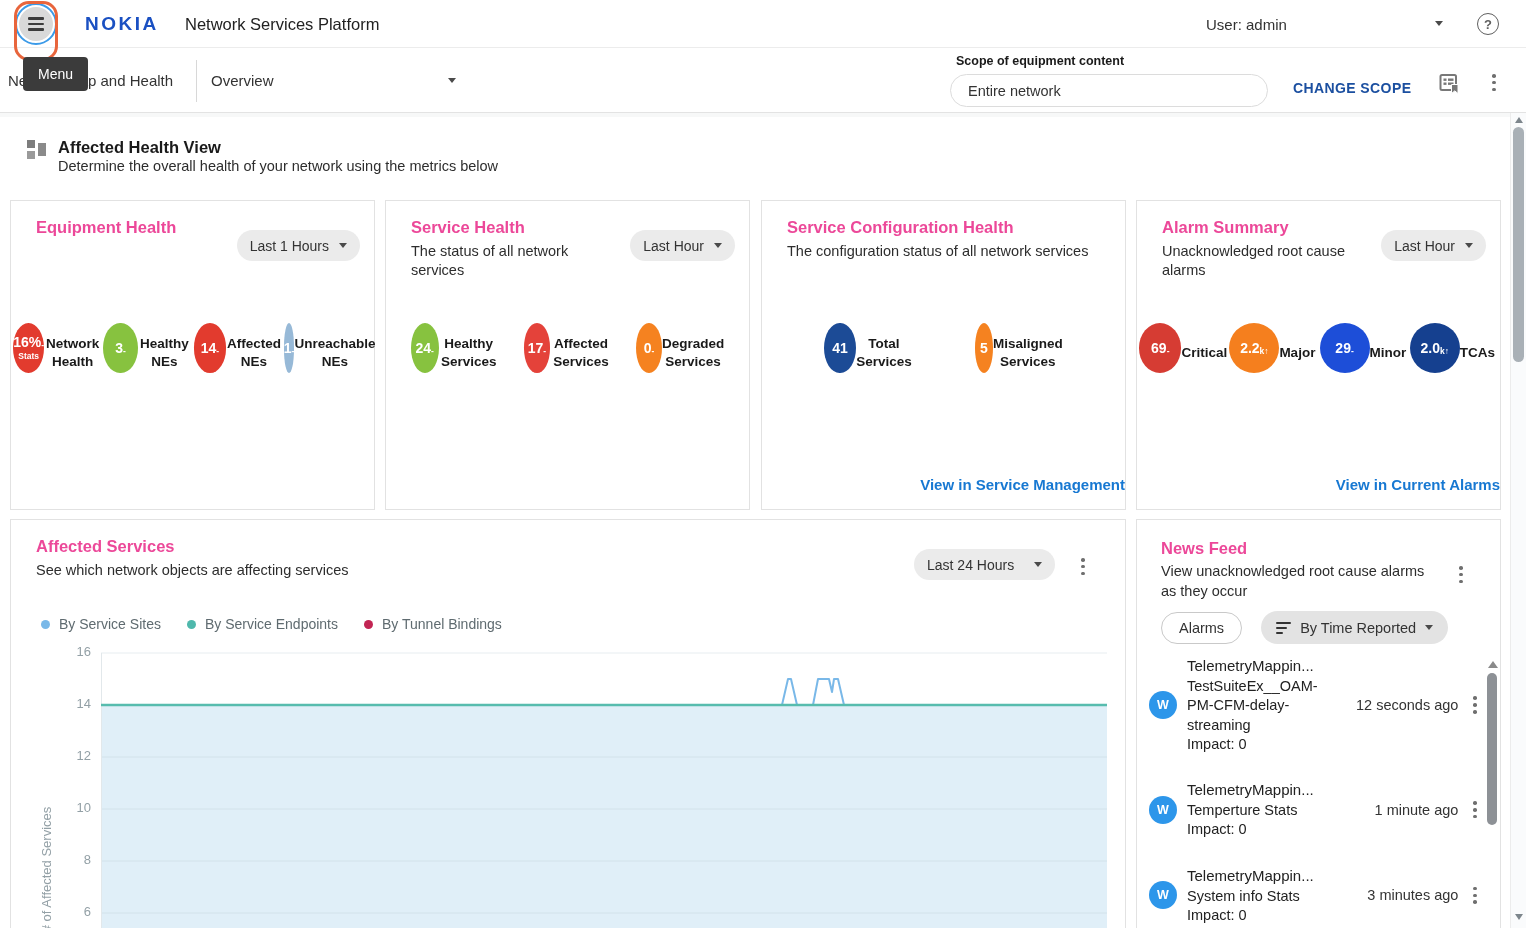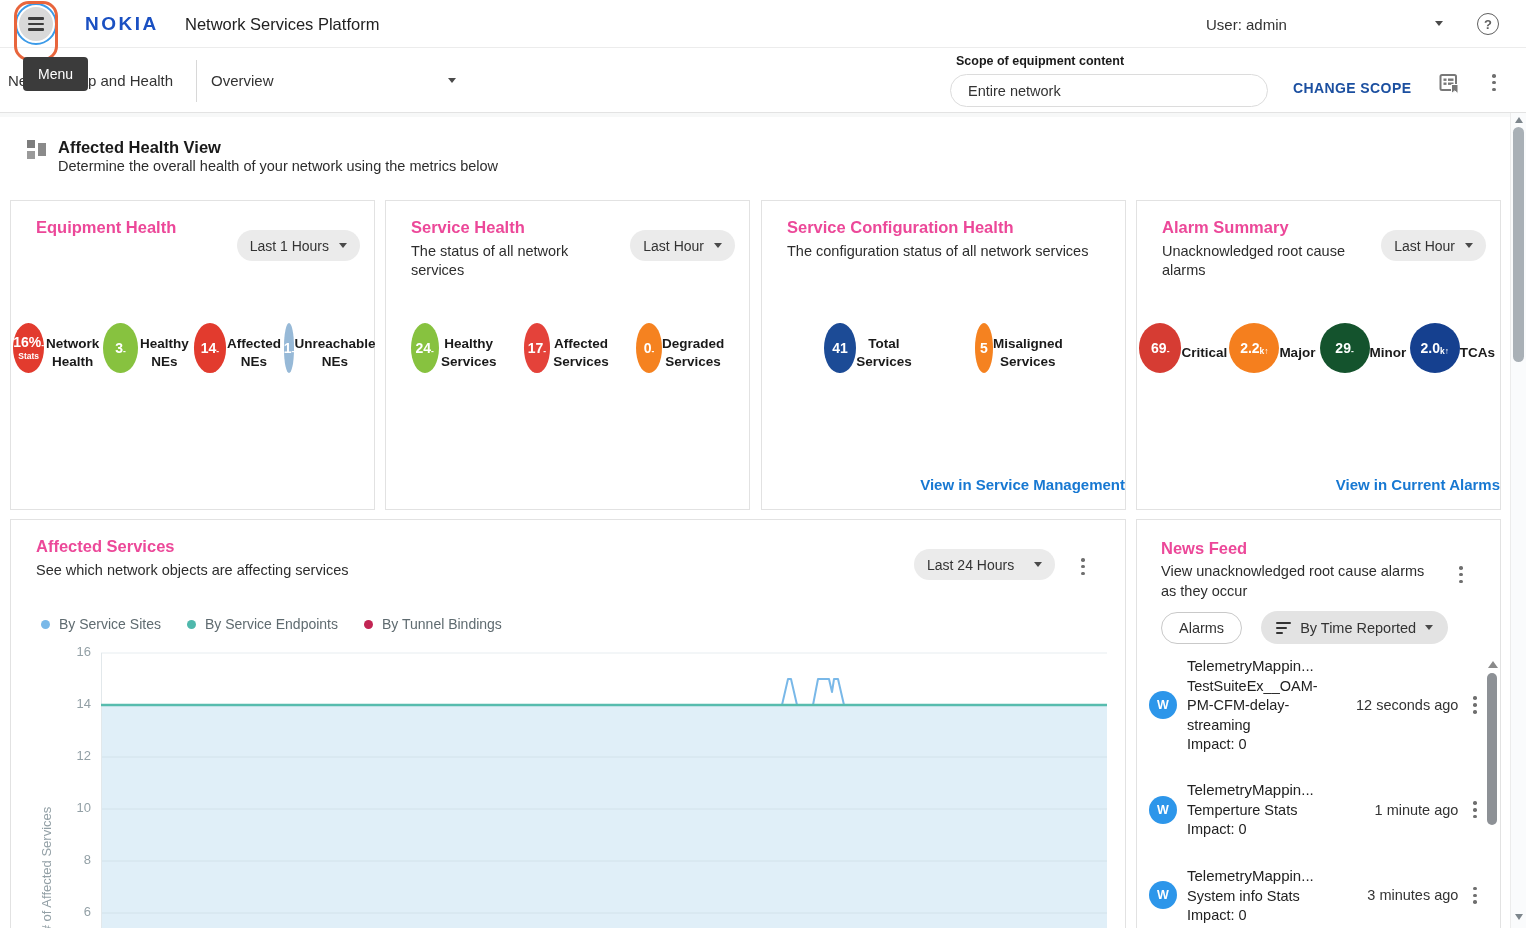--- a/index.html
+++ b/index.html
@@ -249,21 +249,21 @@
         </div>
         <div class="metric-label">Critical</div>
       </div>
       <div class="metric">
         <div class="circle" style="background: rgb(245, 127, 30);">
           <span class="num"><span>2.2</span><span class="trend">k↑</span></span>
         </div>
         <div class="metric-label">Major</div>
       </div>
       <div class="metric">
-        <div class="circle" style="background: #14532d;">
+        <div class="circle" style="background: #1d4ed8;">
           <span class="num"><span>29</span><span class="trend">-</span></span>
         </div>
         <div class="metric-label">Minor</div>
       </div>
       <div class="metric">
         <div class="circle" style="background: rgb(21, 64, 143);">
           <span class="num"><span>2.0</span><span class="trend">k↑</span></span>
         </div>
         <div class="metric-label">TCAs</div>
       </div>

